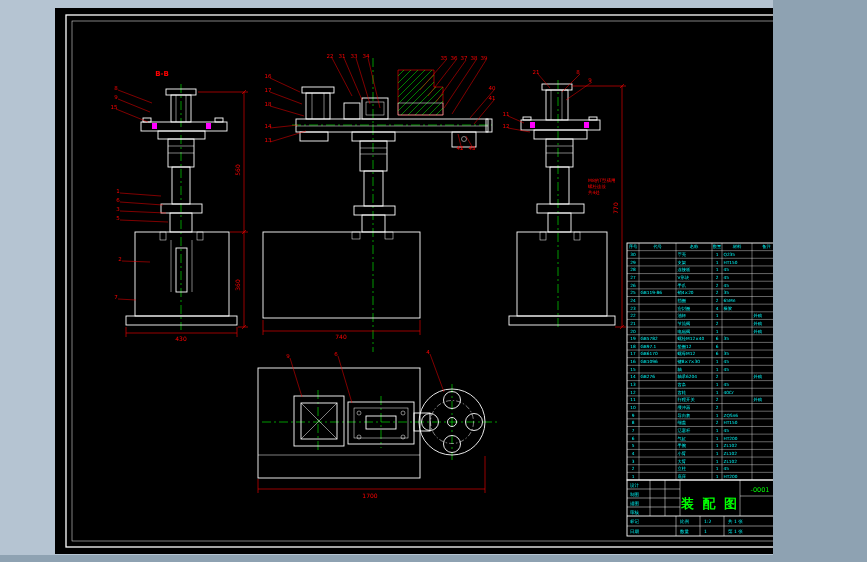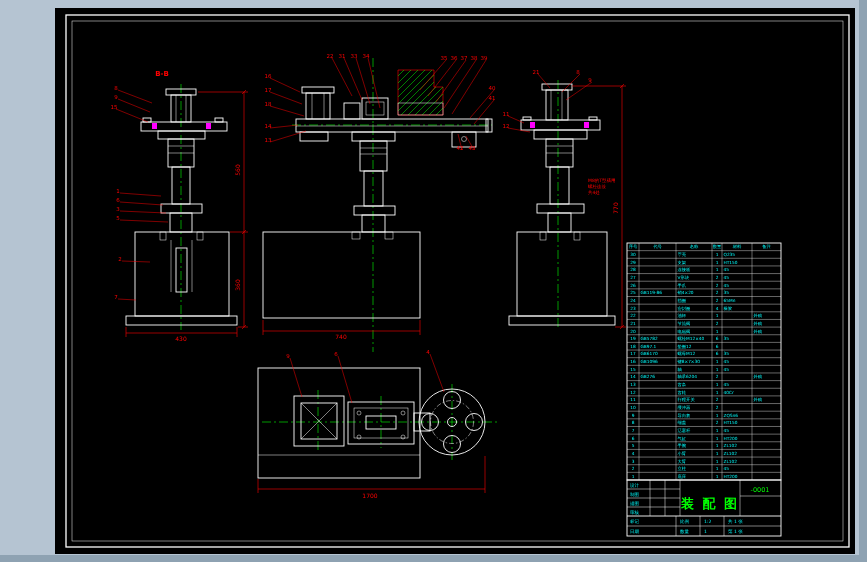--- a/index.html
+++ b/index.html
@@ -1,16 +1,16 @@
 <!DOCTYPE html>
 <html lang="zh"><head>
 <meta charset="utf-8">
 <style>
   html,body{margin:0;padding:0;background:#8ea2b2;}
-  #screen{position:relative;width:867px;height:562px;background:#b5c4d2;overflow:hidden;
+  #screen{position:relative;width:773px;height:562px;background:#b5c4d2;overflow:hidden;
           font-family:"DejaVu Sans",sans-serif;}
   svg{position:absolute;left:0;top:0;}
   text{font-family:"DejaVu Sans","Liberation Sans",sans-serif;}
   .w {stroke:#ffffff;fill:none;stroke-width:0.9;}
   .wt{stroke:#ffffff;fill:none;stroke-width:0.5;}
   .wd{stroke:#ffffff;fill:none;stroke-width:0.5;stroke-dasharray:5 2 1.5 2;}
   .r {stroke:#ff0000;fill:none;stroke-width:0.6;}
   .g {stroke:#00ff00;fill:none;stroke-width:0.6;}
   .gc{stroke:#00ff00;fill:none;stroke-width:0.6;stroke-dasharray:9 3 2 3;}
   .m {fill:#ff00ff;stroke:none;}

